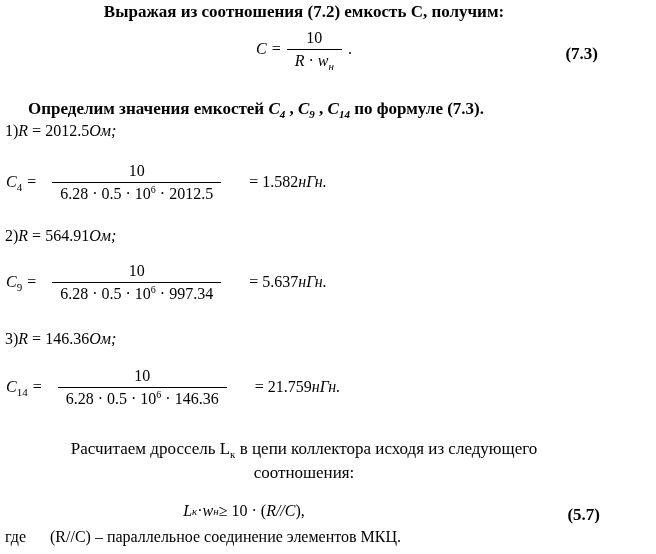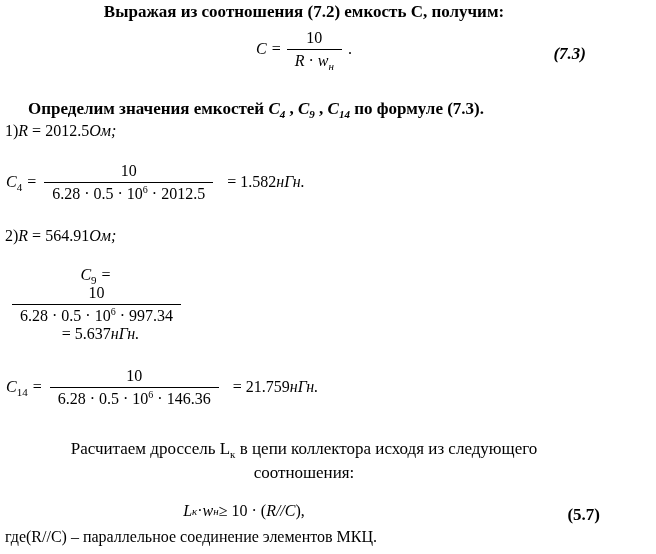--- a/index.html
+++ b/index.html
@@ -40,56 +40,56 @@
   sub { font-size: 11px; line-height: 0; }
   sup { font-size: 10px; line-height: 0; }
 
   .eq-c-row {
     position: absolute; top: 25px; left: 0; width: 100%; height: 48px;
     display: flex; justify-content: center; align-items: center;
   }
   .eq-label {
     position: absolute; font-weight: bold; font-size: 17px;
   }
-  .label-73 { top: 44px; right: 22px; font-style: italic; }
+  .label-73 { top: 44px; right: 10px; }
   .label-74 { top: 505px; right: 8px; }
 
   .frac { display: inline-block; text-align: center; vertical-align: middle; margin: 0 6px; }
   .frac .num { display: block; padding: 0 6px 2px; }
   .frac .den { display: block; border-top: 1px solid #000; padding: 2px 8px 0; white-space: nowrap; }
 
   .case-intro { position: absolute; left: 5px; font-size: 16px; white-space: nowrap; }
   .ci-0 { top: 122px; }
   .ci-1 { top: 227px; }
   .ci-2 { top: 330px; }
 
   .case-eq {
     position: absolute; left: 6px; height: 58px;
     display: flex; align-items: center;
-    font-size: 16px; white-space: nowrap;
+    font-size: 16px; white-space: nowrap; gap: 8px;
   }
   .ce-0 { top: 153px; }
-  .ce-1 { top: 266px; flex-direction: column; }
+  .ce-1 { top: 253px; }
   .ce-2 { top: 358px; }
   .case-eq .lhs { margin-right: 2px; }
-  .case-eq .rhs { margin-left: 8px; text-align: right; }
+  .case-eq .rhs { margin-left: 14px; text-align: right; }
   .eq-sign { margin-left: 5px; }
 
   .eq-l-row {
     position: absolute; top: 498px; left: 0; width: 100%; height: 26px;
     display: flex; justify-content: center; align-items: center;
     padding-right: 120px;
     font-size: 16px; white-space: nowrap;
   }
 
   .footnote {
     position: absolute; top: 528px; left: 5px;
     font-size: 16px; white-space: nowrap;
   }
-  .footnote .where { }
+  .footnote .where { margin-right: 24px; }
 </style>
 </head>
 <body>
 
 <div class="page">
 
   <div class="h-intro">Выражая из соотношения (7.2) емкость С, получим:</div>
 
   <div class="eq-c-row math">
     <span class="lhs"><span class="it">C</span><span class="eq-sign">=</span></span>
@@ -116,20 +116,21 @@
   <div class="case-intro ci-1"><span>2)</span><span class="it">R</span><span> = 564.91</span><span class="it">Ом;</span></div>
   <div class="case-eq ce-1">
     <span class="lhs"><span class="it">C</span><sub>9</sub><span class="eq-sign">=</span></span>
     <span class="frac">
       <span class="num">10</span>
       <span class="den"><span>6.28 · 0.5 · 10</span><sup>6</sup><span> · 997.34</span></span>
     </span>
     <span class="rhs"><span>= 5.637</span><span class="it">нГн.</span></span>
   </div>
 
+  <div class="case-intro ci-2"><span>3)</span><span class="it">R</span><span> = 146.36</span><span class="it">Ом;</span></div>
   <div class="case-eq ce-2">
     <span class="lhs"><span class="it">C</span><sub>14</sub><span class="eq-sign">=</span></span>
     <span class="frac">
       <span class="num">10</span>
       <span class="den"><span>6.28 · 0.5 · 10</span><sup>6</sup><span> · 146.36</span></span>
     </span>
     <span class="rhs"><span>= 21.759</span><span class="it">нГн.</span></span>
   </div>
 
   <div class="h-choke"><span>Расчитаем дроссель L</span><sub>к</sub><span> в цепи коллектора исходя из следующего соотношения:</span></div>

